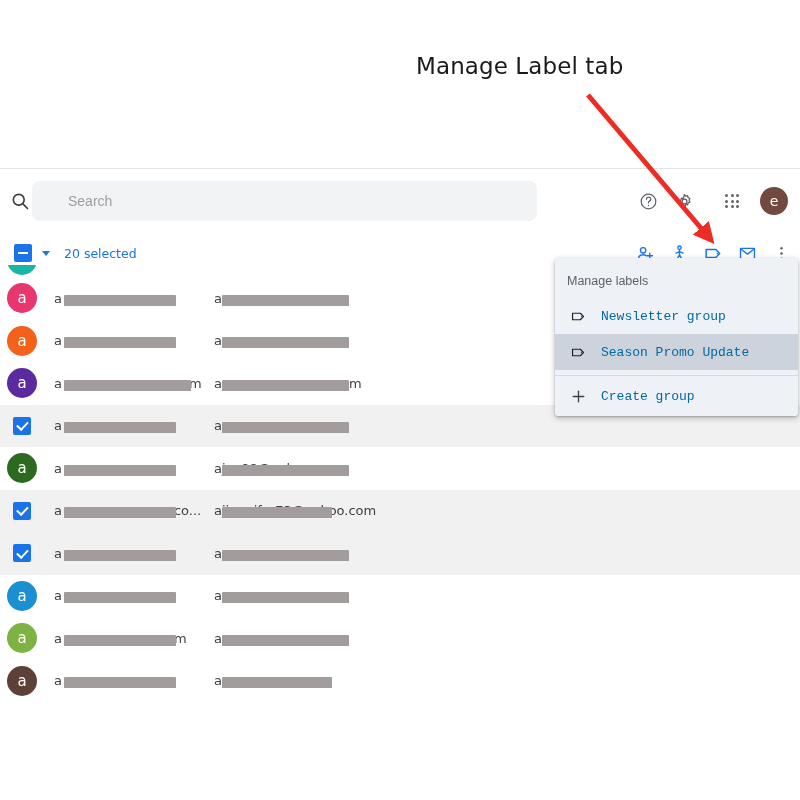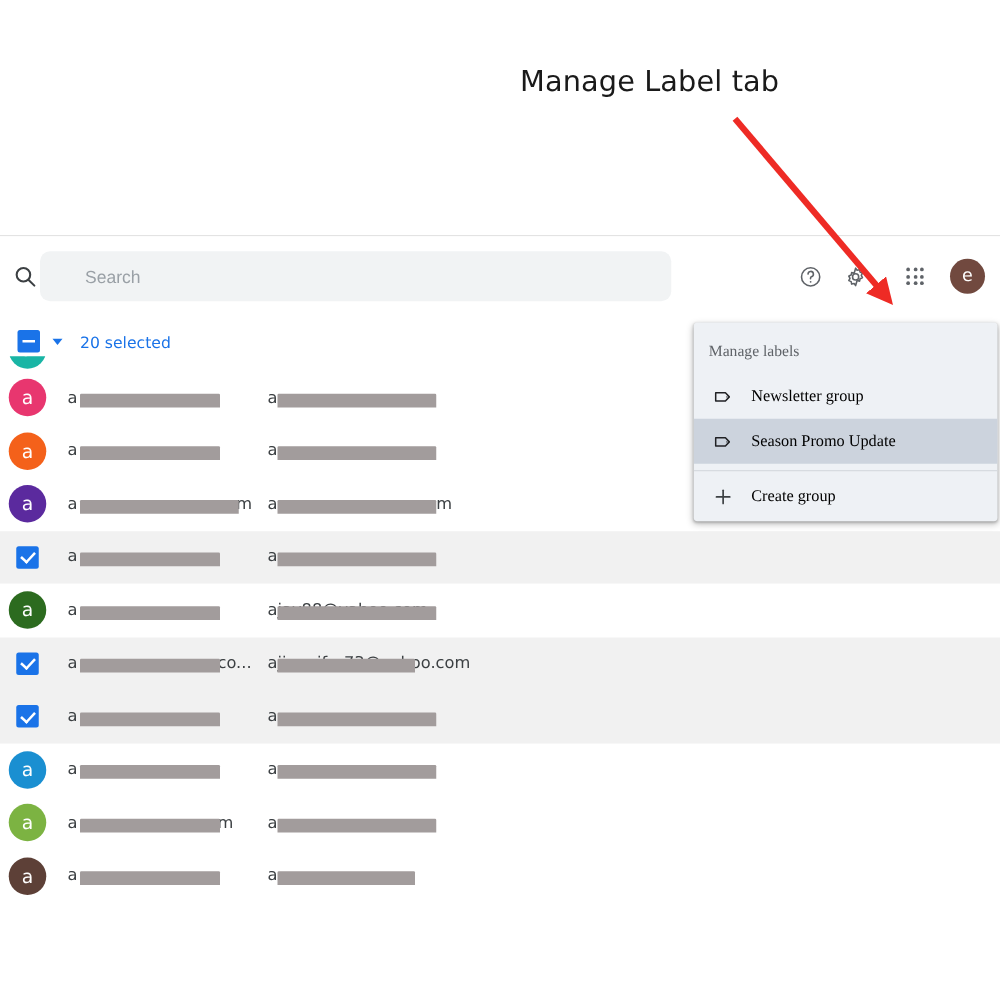--- a/index.html
+++ b/index.html
@@ -42,21 +42,20 @@
   
   .app-window {
     position: absolute;
     left: 0;
     top: 168px;
     width: 800px;
     height: 532px;
     background: #ffffff;
     border-top: 1px solid #e3e3e3;
     overflow: hidden;
-    margin-top: 20px;
   }
 
   
   .app-header {
     position: relative;
     height: 64px;
     display: flex;
     align-items: center;
     background: #ffffff;
   }
@@ -274,29 +273,29 @@
     border-radius: 3px;
     box-shadow: 0 2px 6px rgba(0,0,0,0.26), 0 1px 2px rgba(0,0,0,0.18);
     padding-top: 0px;
     overflow: hidden;
     z-index: 40;
   }
   .menu-title {
     font-size: 12.5px;
     color: #5f6368;
     padding: 16px 0 10px 12px;
-    font-family: Liberation Serif, serif;
+    font-family: Liberation Sans, sans-serif;
   }
   .menu-item {
     height: 36px;
     display: flex;
     align-items: center;
     font-size: 13px;
-    color: #000000;
-    font-family: Liberation Serif, serif;
+    color: #0369a1;
+    font-family: Liberation Mono, monospace;
   }
   .menu-item.highlight { background: #ccd3dd; }
   .menu-item .mi-icon {
     width: 46px;
     flex: none;
     display: flex;
     align-items: center;
     justify-content: center;
     color: #202124;
   }

